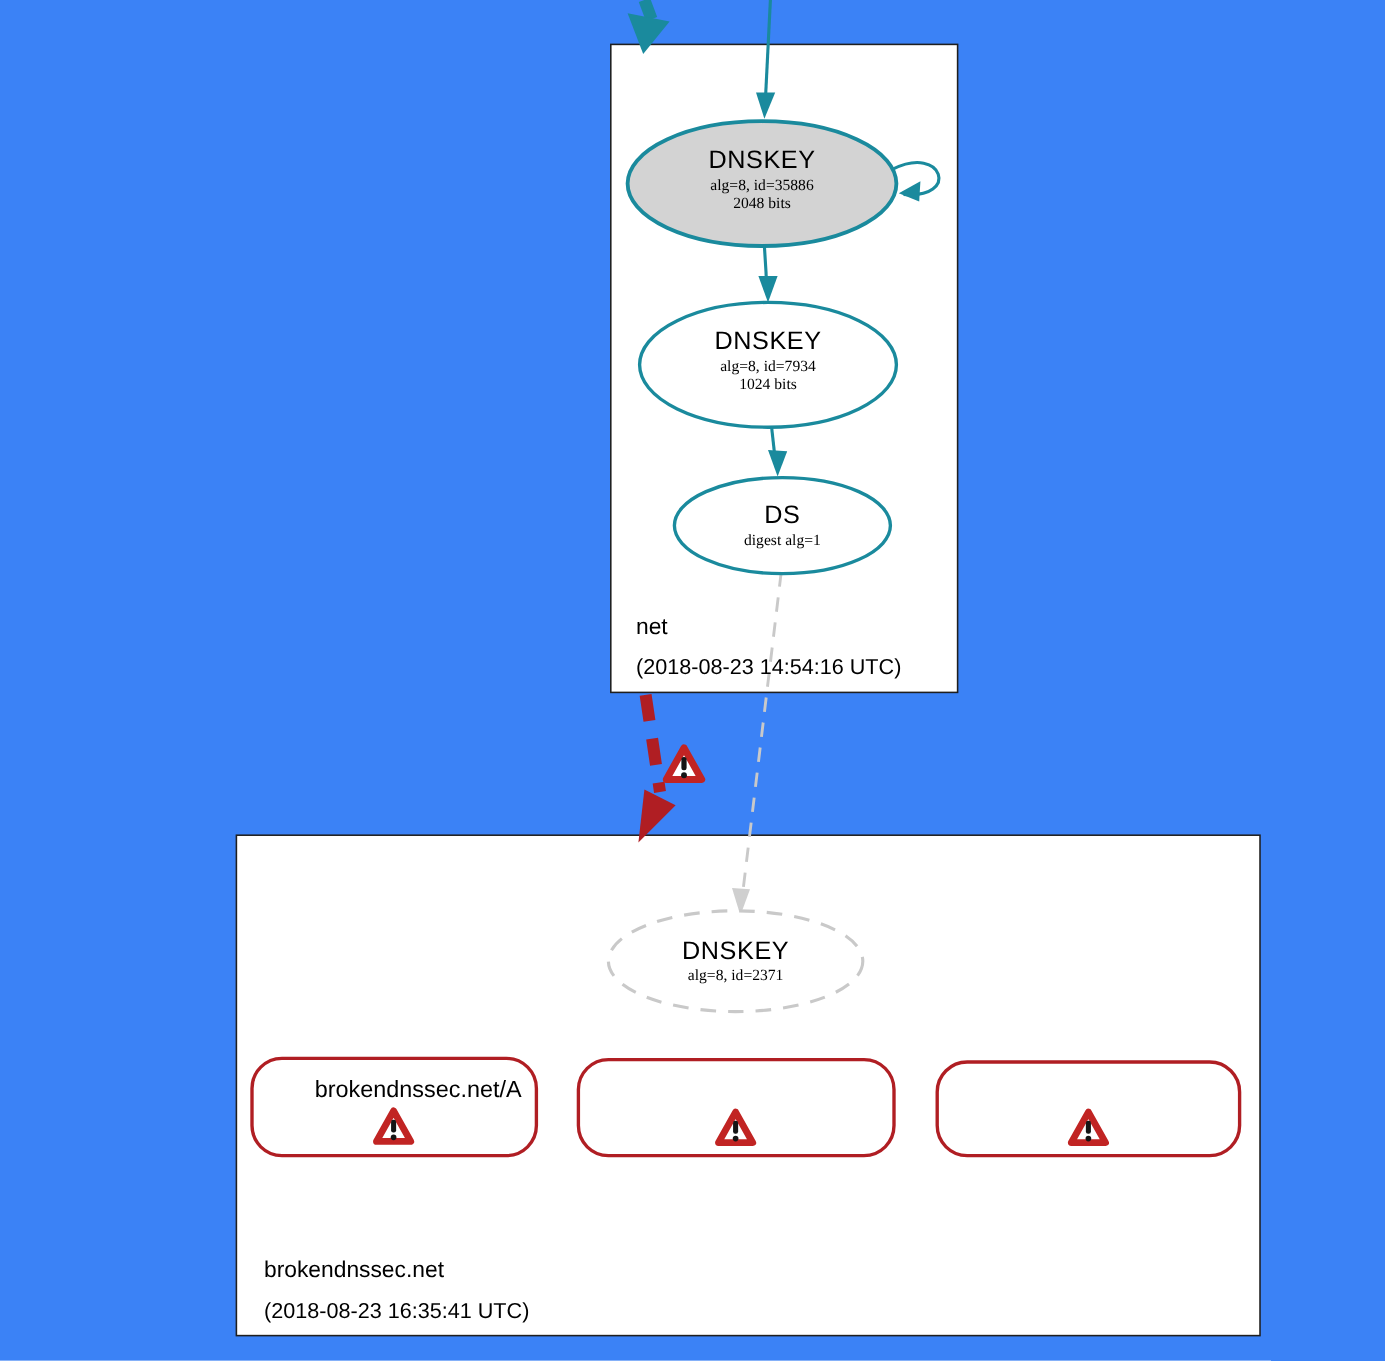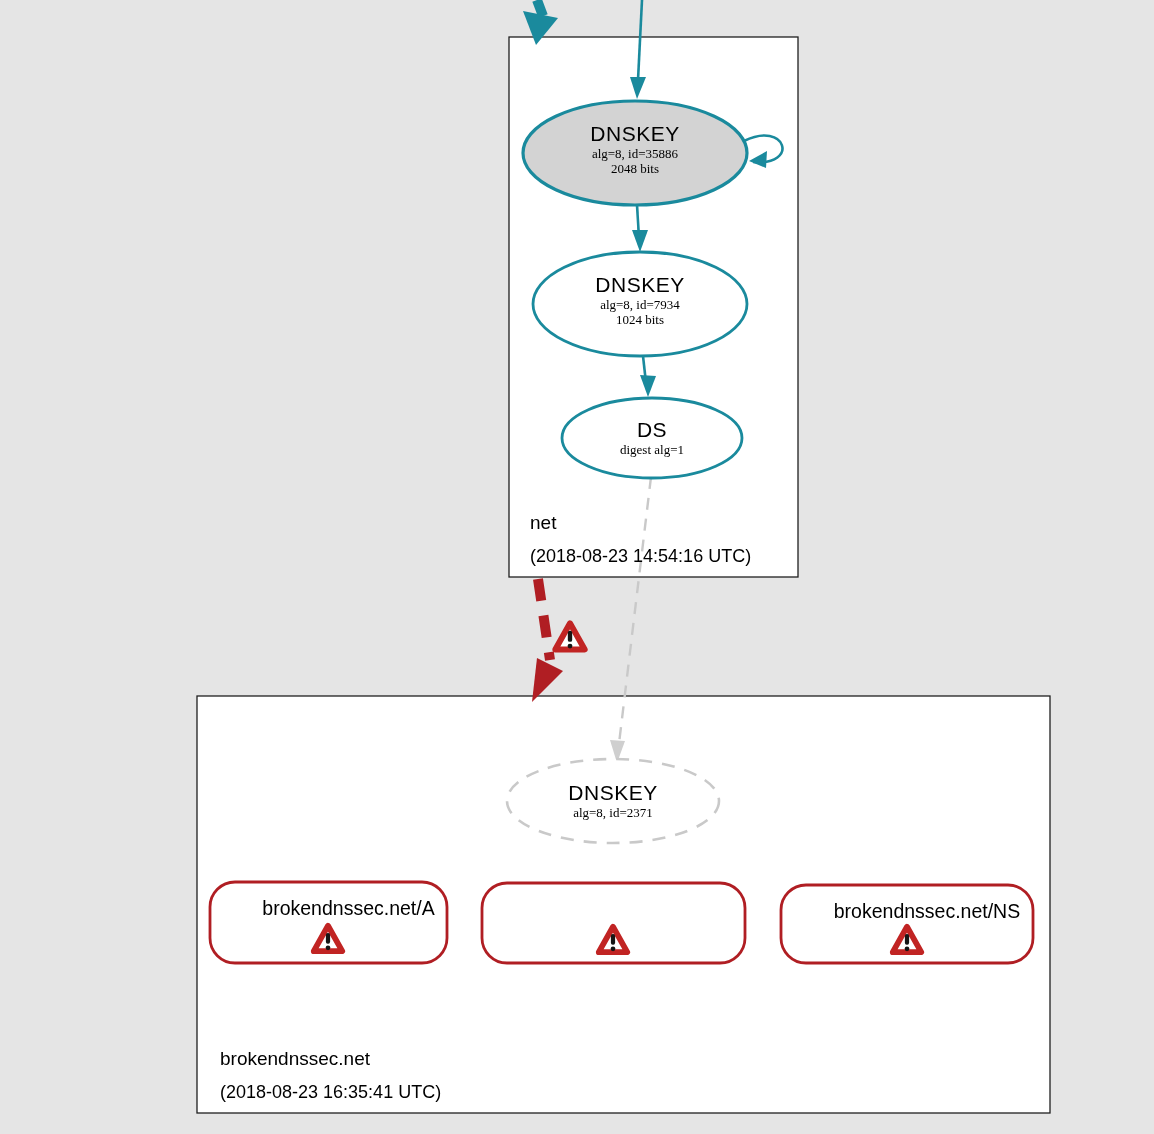--- a/index.html
+++ b/index.html
@@ -1,20 +1,20 @@
 <!DOCTYPE html>
 <html><head>
 <meta charset="utf-8">
 <style>
   html, body { margin: 0; padding: 0; background: #ffffff; }
   #canvas {
     position: relative;
     width: 1154px;
     height: 1134px;
-    background: #e5e5e5;
+    background: #3b82f6;
     font-family: "Liberation Serif", serif;
     color: #000000;
     overflow: hidden;
   }
   #diagram-svg { position: absolute; left: 0; top: 0; }
   .node-text {
     position: absolute;
     display: flex;
     flex-direction: column;
     align-items: center;
@@ -127,18 +127,17 @@
 
   <div class="zone-label" style="left:530px; top:512px;">net</div>
   <div class="zone-timestamp" style="left:530px; top:546px;">(2018-08-23 14:54:16 UTC)</div>
 
   <div class="node-text" style="left:483px; top:781px; width:260px;">
     <span class="node-title">DNSKEY</span>
     <span class="node-detail">alg=8, id=2371</span>
   </div>
 
   <div class="rr-label" style="left:210px; top:897px; width:237px;">brokendnssec.net/A</div>
-  <div class="rr-label" style="left:781px; top:900px; width:252px;">brokendnssec.net/NS</div>
 
   <div class="zone-label" style="left:220px; top:1048px;">brokendnssec.net</div>
   <div class="zone-timestamp" style="left:220px; top:1082px;text-align:center;">(2018-08-23 16:35:41 UTC)</div>
 
 </div>
 
 </body></html>

